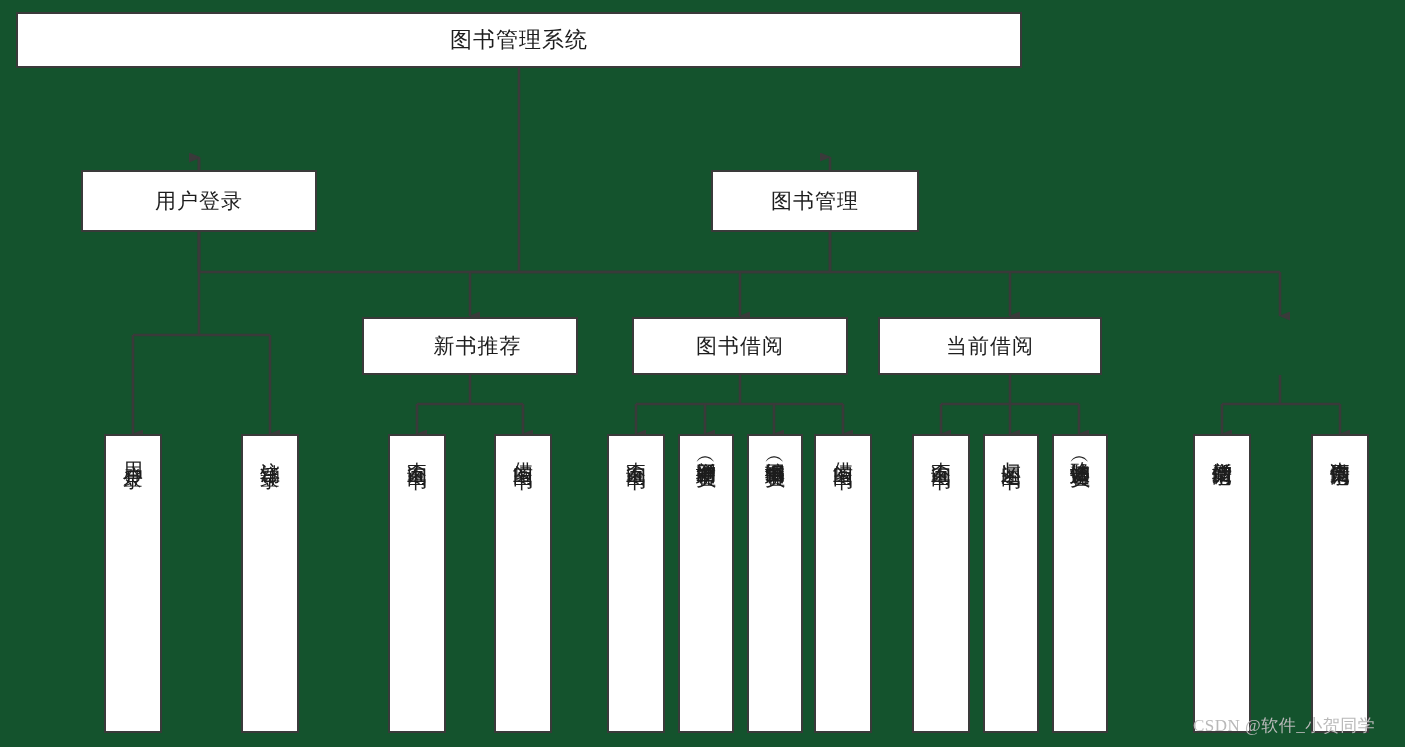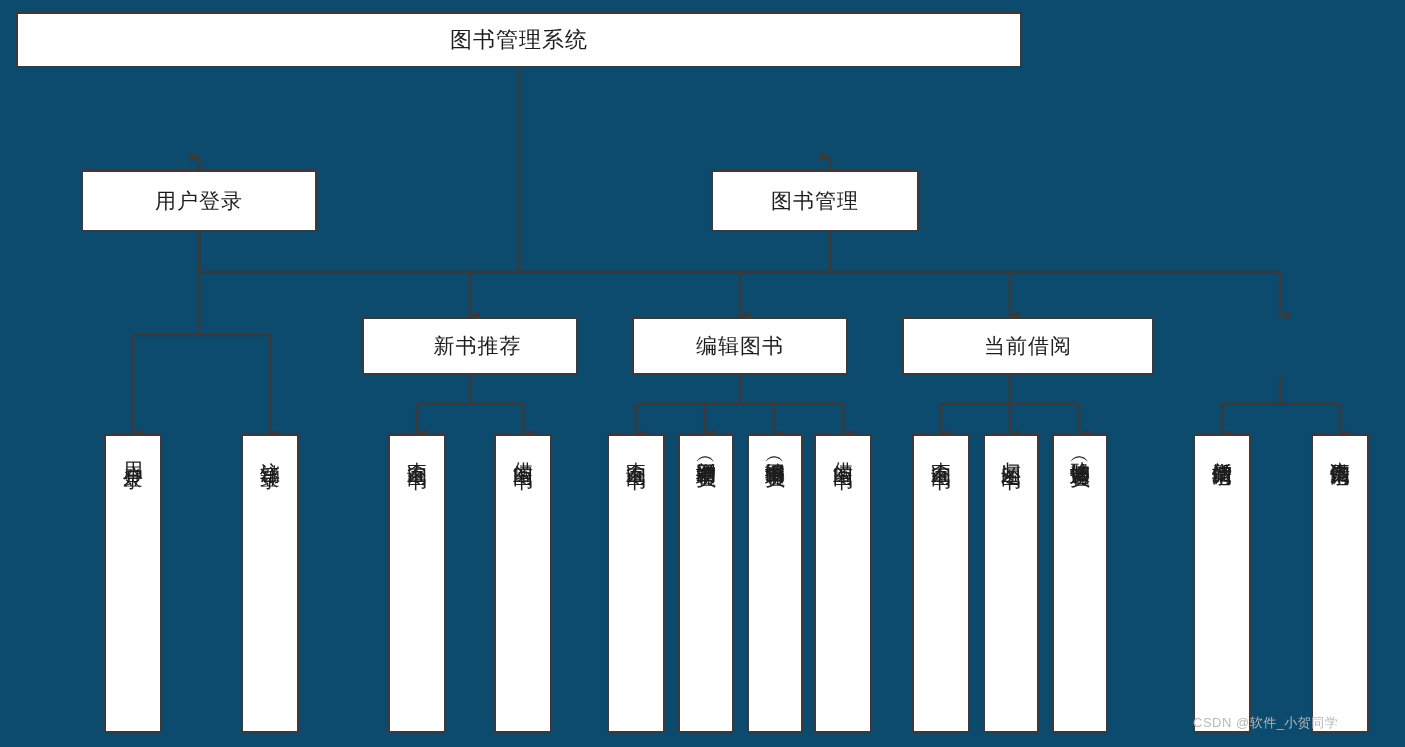--- a/index.html
+++ b/index.html
@@ -8,22 +8,23 @@
     padding: 0;
     background: #ffffff;
   }
   body {
     font-family: "Liberation Sans", "DejaVu Sans", sans-serif;
   }
   #diagram-root {
     position: relative;
     width: 1405px;
     height: 747px;
-    background: #0c4a6e;
+    background: #14532d;
     overflow: hidden;
+    font-family: Liberation Serif, serif;
   }
   #edges-layer {
     position: absolute;
     left: 0;
     top: 0;
     width: 1405px;
     height: 747px;
     pointer-events: none;
   }
   .node {
@@ -67,21 +68,21 @@
     white-space: nowrap;
     margin-top: 4px;
   }
   .node.vert.tall-text .node-label {
     letter-spacing: 1px;
   }
   .watermark {
     position: absolute;
     z-index: 5;
     color: #b9b9b9;
-    font-size: 13px;
+    font-size: 17px;
     letter-spacing: 0.5px;
     white-space: nowrap;
     user-select: none;
   }
 </style>
 </head>
 <body>
 
 <div id="diagram-root">
 
@@ -146,24 +147,24 @@
 
   <div class="node horiz" style="left:711px; top:170px; width:208px; height:62px;">
     <span class="node-label">图书管理</span>
   </div>
 
   <div class="node horiz" style="left:362px; top:317px; width:216px; height:58px;padding-left:15px;">
     <span class="node-label">新书推荐</span>
   </div>
 
   <div class="node horiz" style="left:632px; top:317px; width:216px; height:58px;">
-    <span class="node-label">编辑图书</span>
-  </div>
-
-  <div class="node horiz" style="left:902px; top:317px; width:252px; height:58px;">
+    <span class="node-label">图书借阅</span>
+  </div>
+
+  <div class="node horiz" style="left:878px; top:317px; width:224px; height:58px;">
     <span class="node-label">当前借阅</span>
   </div>
 
 
   <div class="node vert" style="left:104px; top:434px; width:58px; height:299px;">
     <span class="node-label">用户登录</span>
   </div>
 
   <div class="node vert" style="left:241px; top:434px; width:58px; height:299px;">
     <span class="node-label">注销登录</span>

